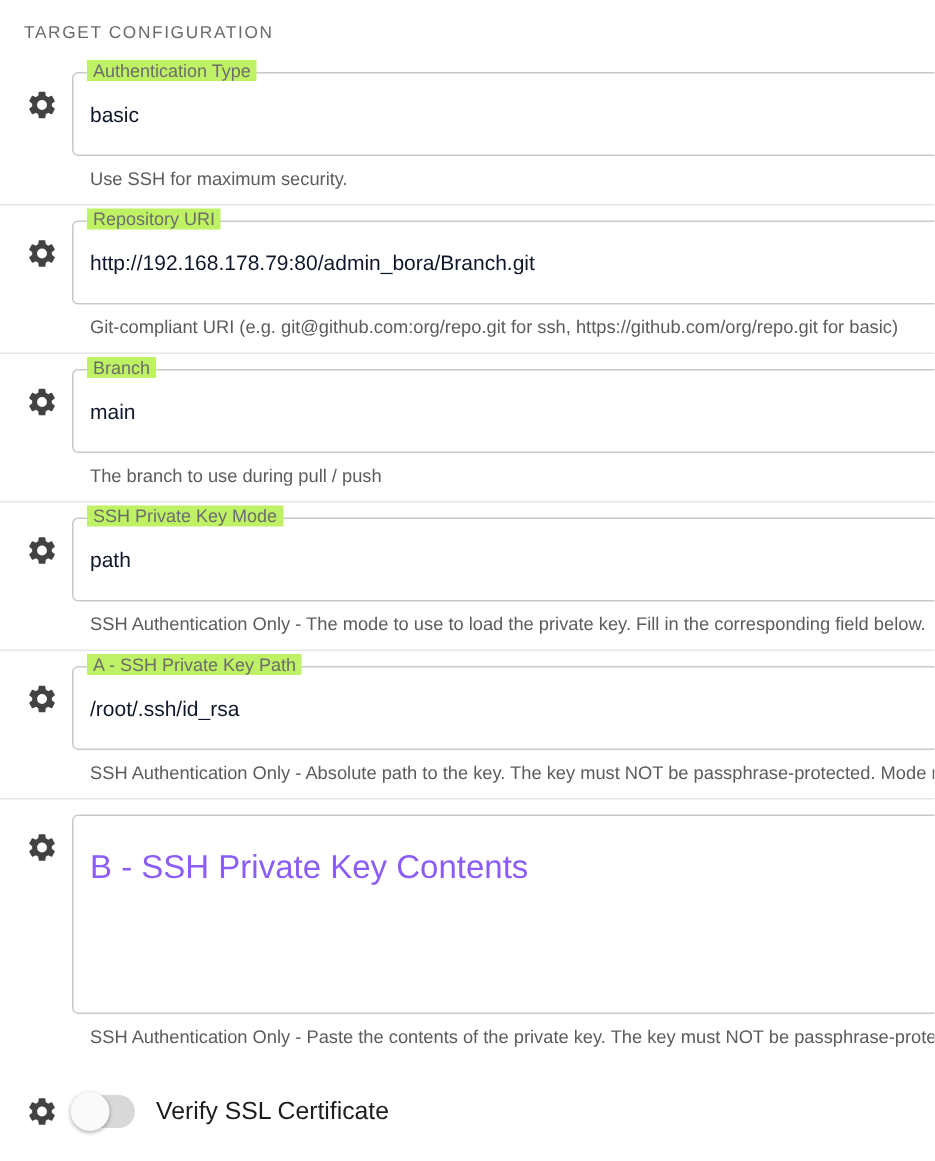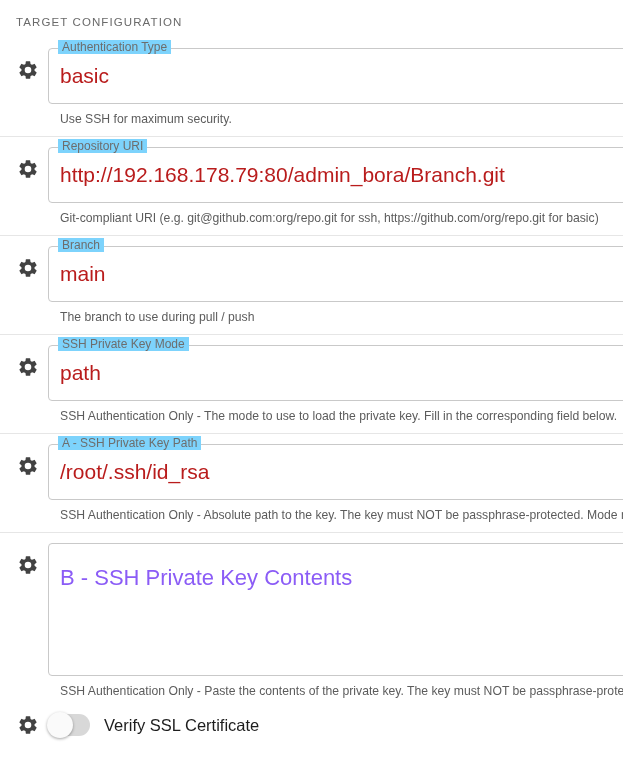--- a/index.html
+++ b/index.html
@@ -72,35 +72,35 @@
     top: 0;
     bottom: 0;
     border: 1px solid #c9c9c9;
     border-radius: 4px;
     pointer-events: none;
   }
   .outlined .notch-label {
     position: absolute;
     top: -8px;
     left: 10px;
-    background: #7dd3fc;
+    background: #bef264;
     padding: 0 4px;
     font-size: 12px;
     color: #6d6d6d;
     line-height: 14px;
     white-space: nowrap;
   }
   .outlined .value {
     position: absolute;
     left: 12px;
     right: 0;
     top: 50%;
     transform: translateY(-50%);
-    font-size: 21px;
-    color: #b91c1c;
+    font-size: 14px;
+    color: #0f172a;
     white-space: nowrap;
     overflow: hidden;
   }
 
   .hint {
     font-size: 12.2px;
     color: #5c5c5c;
     padding: 8px 0 0 12px;
     line-height: 15px;
     white-space: nowrap;
@@ -123,21 +123,21 @@
     transform: none;
     font-size: 22px;
     color: #8b5cf6;
   }
 
   
   .toggle-row {
     display: flex;
     align-items: center;
     padding-left: 14px;
-    margin-top: 12px;
+    margin-top: 28px;
   }
   .toggle-track {
     width: 42px;
     height: 22px;
     border-radius: 11px;
     background: #d8d8d8;
     position: relative;
     margin-right: 14px;
     flex: 0 0 auto;
   }

